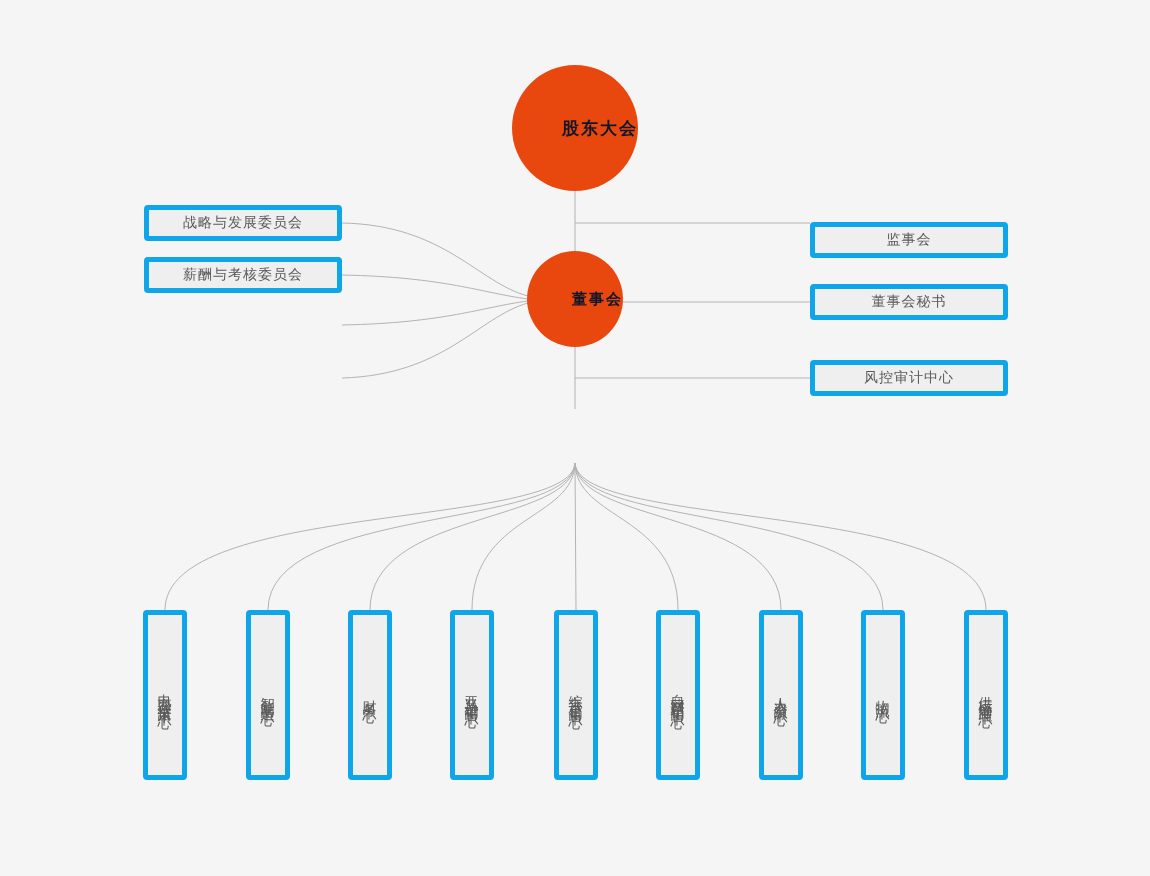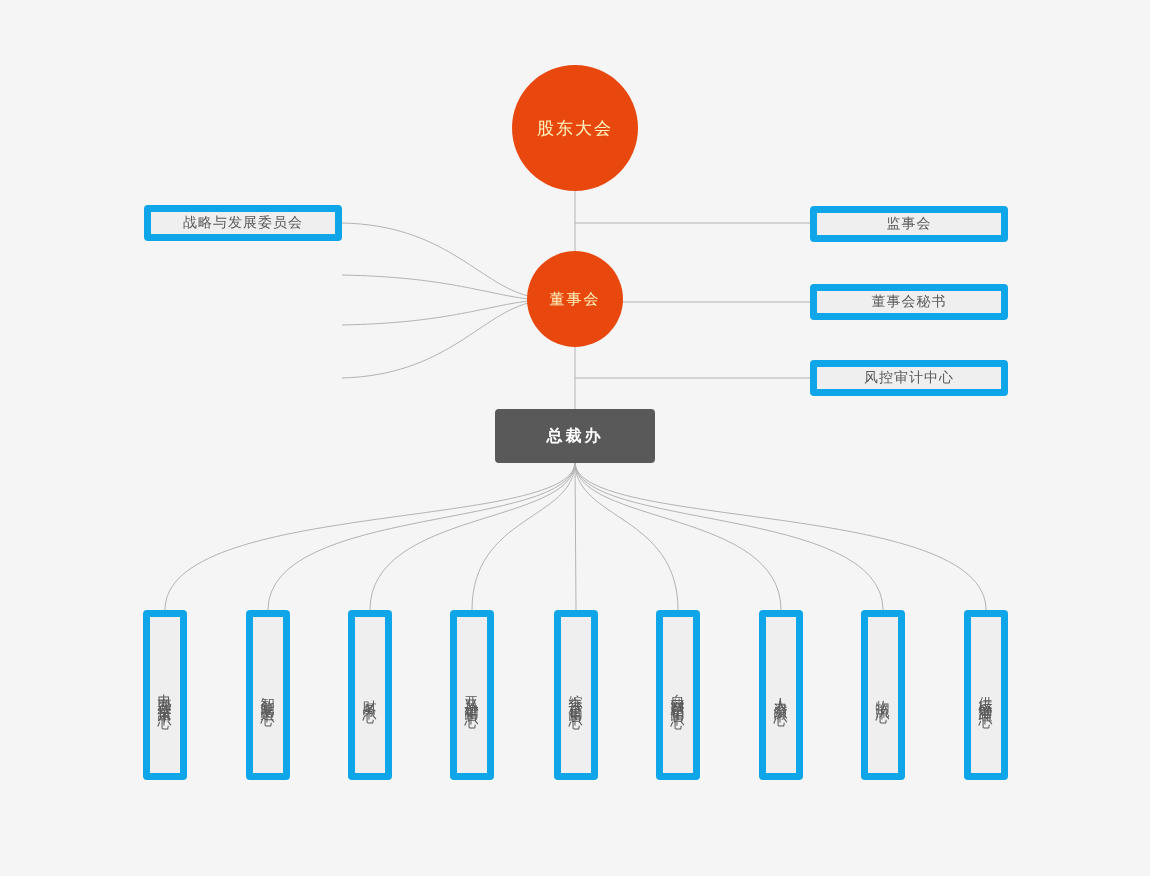--- a/index.html
+++ b/index.html
@@ -15,34 +15,35 @@
   .node {
     position: absolute;
     display: flex;
     align-items: center;
     justify-content: center;
     text-align: center;
   }
   .circle {
     border-radius: 50%;
     background: #e8480e;
-    color: #fef9c3;
-    font-weight: normal;
+    color: #0f172a;
+    font-weight: bold;
+    justify-content: flex-end;
   }
   .circle-lg { left: 512px; top: 65px; width: 126px; height: 126px; font-size: 17px; letter-spacing: 2px; }
   .circle-sm { left: 527px; top: 251px; width: 96px; height: 96px; font-size: 15px; letter-spacing: 2px; }
   .dark-box {
     left: 495px; top: 409px; width: 160px; height: 54px;
     background: #595959; color: #ffffff;
     border-radius: 4px;
     font-size: 16px; font-weight: bold; letter-spacing: 3px;
   }
   .box {
     background: #efefef;
-    border: 7px solid #0ea5e9;
+    border: 5px solid #0ea5e9;
     border-radius: 4px;
     color: #595959;
     font-size: 14px;
     letter-spacing: 1px;
   }
   .hbox { width: 198px; height: 36px; }
   .col-left  { left: 144px; }
   .col-right { left: 810px; }
   .vbox { width: 44px; height: 170px; top: 610px; }
   .vbox .vlabel {
@@ -89,29 +90,29 @@
   </svg>
 
   <div class="node circle circle-lg">
     <span>股东大会</span>
   </div>
 
   <div class="node circle circle-sm">
     <span>董事会</span>
   </div>
 
-  <div class="node dark-box">
-    <span>总裁办</span>
-  </div>
 
   <div class="node box hbox col-left" style="top:205px">
     <span>战略与发展委员会</span>
   </div>
+  <div class="node box hbox col-left" style="top:257px">
+    <span>薪酬与考核委员会</span>
+  </div>
 
-  <div class="node box hbox col-right" style="top:206px">
+  <div class="node box hbox col-right" style="top:222px">
     <span>监事会</span>
   </div>
   <div class="node box hbox col-right" style="top:284px">
     <span>董事会秘书</span>
   </div>
   <div class="node box hbox col-right" style="top:360px">
     <span>风控审计中心</span>
   </div>
 
   <div class="node box vbox" style="left:143px">

